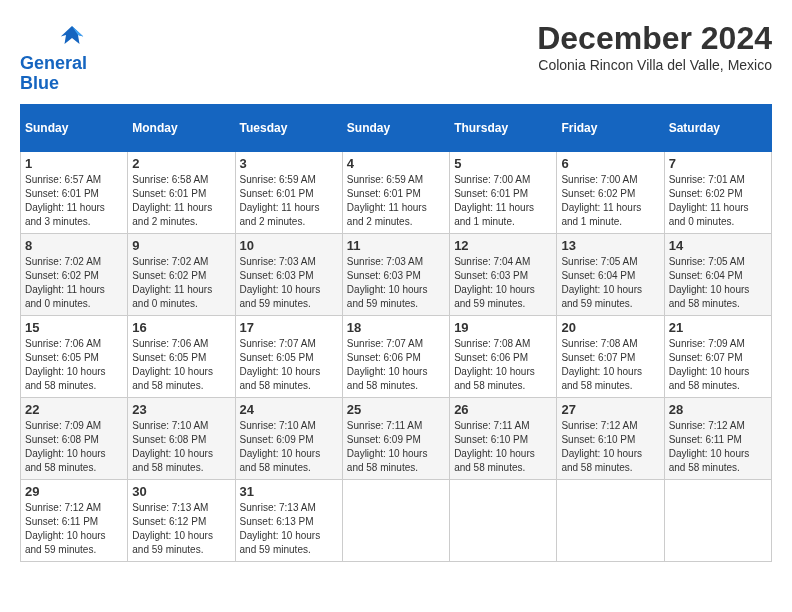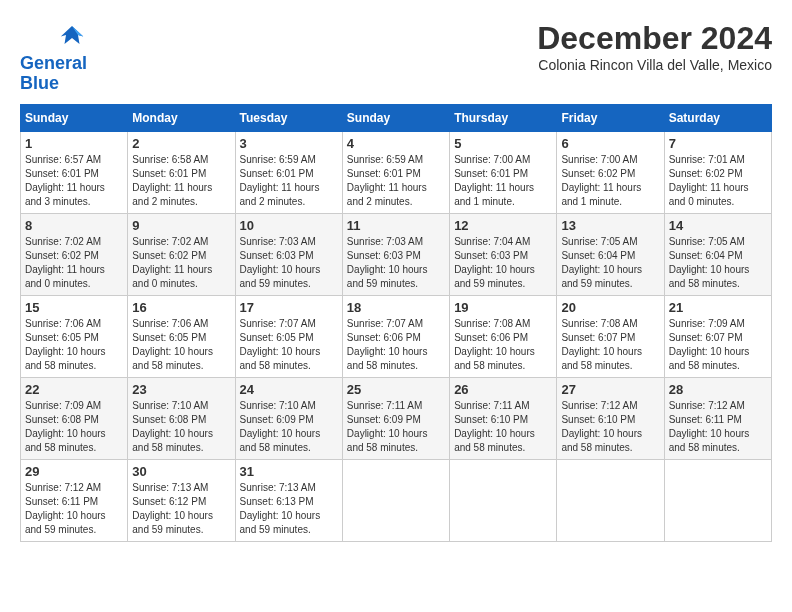--- a/index.html
+++ b/index.html
@@ -51,21 +51,21 @@
     }
     table {
       width: 100%;
       border-collapse: collapse;
       font-size: 11px;
     }
     thead tr th {
       background-color: #1565c0;
       color: #fff;
       font-weight: bold;
-      padding: 6px 4px;
+      padding: 16px 4px;
       text-align: left;
       font-size: 12px;
       border: 1px solid #1565c0;
     }
     tbody tr td {
       border: 1px solid #ccc;
       padding: 4px 4px;
       vertical-align: top;
       height: 80px;
       width: calc(100% / 7);

